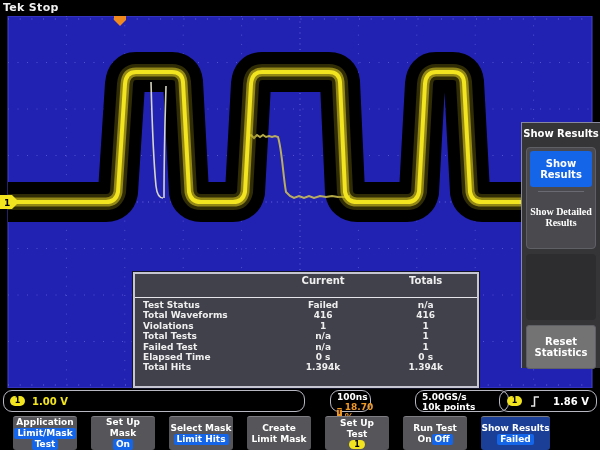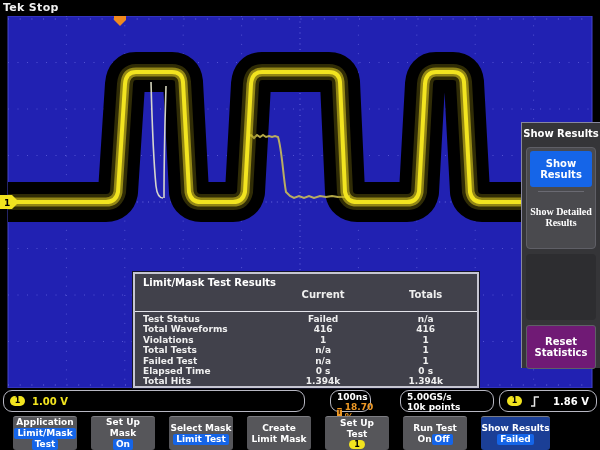--- a/index.html
+++ b/index.html
@@ -32,29 +32,29 @@
     background:#353538;border-left:1px solid #8888a0;border-top:1px solid #8888a0;
     box-sizing:border-box;color:#fff;
   }
   .sm-title{font-size:10px;text-align:center;padding-top:5px;height:19px;}
   .sm-group{margin:0 4px;background:#4a4a4e;border:1px solid #5f5f66;border-radius:4px;height:102px;box-sizing:border-box;padding:3px;}
   .sm-btn{font-size:10px;line-height:11.5px;text-align:center;border-radius:3px;display:flex;align-items:center;justify-content:center;}
   .sm-btn.selected{background:#1565e8;height:36px;}
   .sm-divider{height:1px;background:#6a6a72;margin:4px 8px 2px;}
   .sm-btn.plain{height:46px;font-family:Liberation Serif, serif;}
   .sm-empty{margin:5px 4px;background:#2d2d30;border-radius:4px;height:66px;}
-  .sm-btn.reset{margin:0 4px;background:#701a75;border:1px solid #5f5f66;height:44px;box-sizing:border-box;}
+  .sm-btn.reset{margin:0 4px;background:#737373;border:1px solid #5f5f66;height:44px;box-sizing:border-box;}
   
   .readouts{position:absolute;left:0;top:388px;width:600px;height:26px;background:#000;z-index:4;}
   .ro-box{position:absolute;top:2px;height:22px;border:1px solid #b7b7c2;border-radius:9px;box-sizing:border-box;color:#fff;font-size:9px;}
   .ro-ch1{left:3px;width:302px;display:flex;align-items:center;gap:7px;padding-left:6px;}
   .ro-ch1 .val{color:#f2e41f;font-size:10px;}
   .ro-time{left:330px;width:41px;padding:1px 0 0 6px;line-height:10px;}
   .ro-time .orange{color:#f09a25;display:flex;align-items:center;gap:3px;}
-  .ro-acq{left:400px;width:94px;padding:1px 0 16px 6px;line-height:10px;}
+  .ro-acq{left:415px;width:94px;padding:1px 0 16px 6px;line-height:10px;}
   .ro-trig{left:499px;width:98px;display:flex;align-items:center;gap:8px;padding:0 7px;}
   .ro-trig .val{margin-left:auto;font-size:10px;}
   .ch-badge{display:inline-flex;align-items:center;justify-content:center;background:#f2e41f;color:#000;
     border-radius:7px;min-width:15px;height:10px;font-size:8px;line-height:10px;}
   .trig-icon{display:inline-block;width:7px;height:9px;background:#f09a25;color:#5a2d00;font-size:7px;line-height:9px;text-align:center;border-radius:1px;}
   
   .bottom-menu{position:absolute;left:13px;top:416px;display:flex;gap:14px;z-index:4;}
   .menu-btn{width:64px;height:33px;background:#56565a;border-top:1px solid #7d7d82;border-radius:3px;
     display:flex;flex-direction:column;justify-content:center;align-items:center;
     font-size:9px;line-height:11px;color:#fff;text-align:center;}
@@ -118,21 +118,20 @@
       <polygon points="0,195 12,195 19,202 12,209 0,209" fill="#f2e41f"></polygon>
       <text x="4" y="206" font-size="9" font-weight="bold" fill="#000">1</text>
     </g>
   </svg>
 
   <div class="topbar">
     <span class="tek">Tek Stop</span>
   </div>
 
   <div class="results-table">
-    <div class="rt-title">Limit/Mask Test Results</div>
     <div class="rt-header">
       <span></span>
       <span>Current</span>
       <span>Totals</span>
     </div>
     <div class="rt-rows">
         <div class="rt-row">
           <span>Test Status</span>
           <span>Failed</span>
           <span>n/a</span>
@@ -227,21 +226,21 @@
         </div>
         <div class="btn-line">
           <span class="pill">On</span>
         </div>
       </div>
       <div class="menu-btn">
         <div class="btn-line">
           <span class="">Select Mask</span>
         </div>
         <div class="btn-line">
-          <span class="pill">Limit Test</span>
+          <span class="pill">Limit Hits</span>
         </div>
       </div>
       <div class="menu-btn">
         <div class="btn-line">
           <span class="">Create</span>
         </div>
         <div class="btn-line">
           <span class="">Limit Mask</span>
         </div>
       </div>

